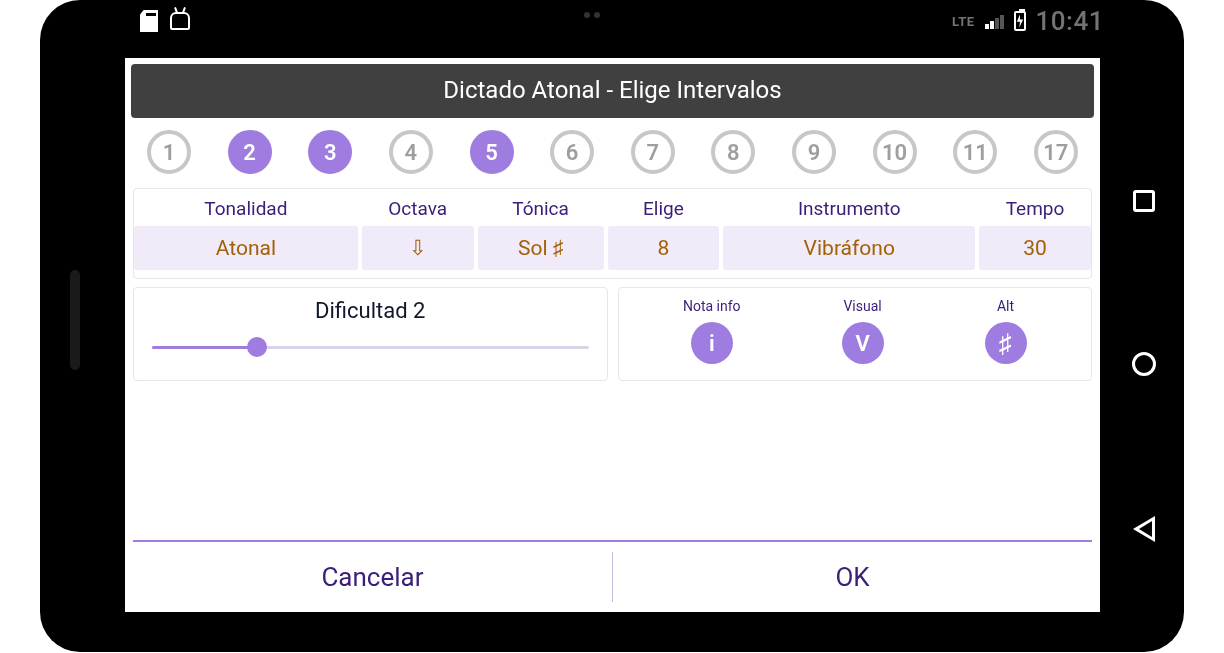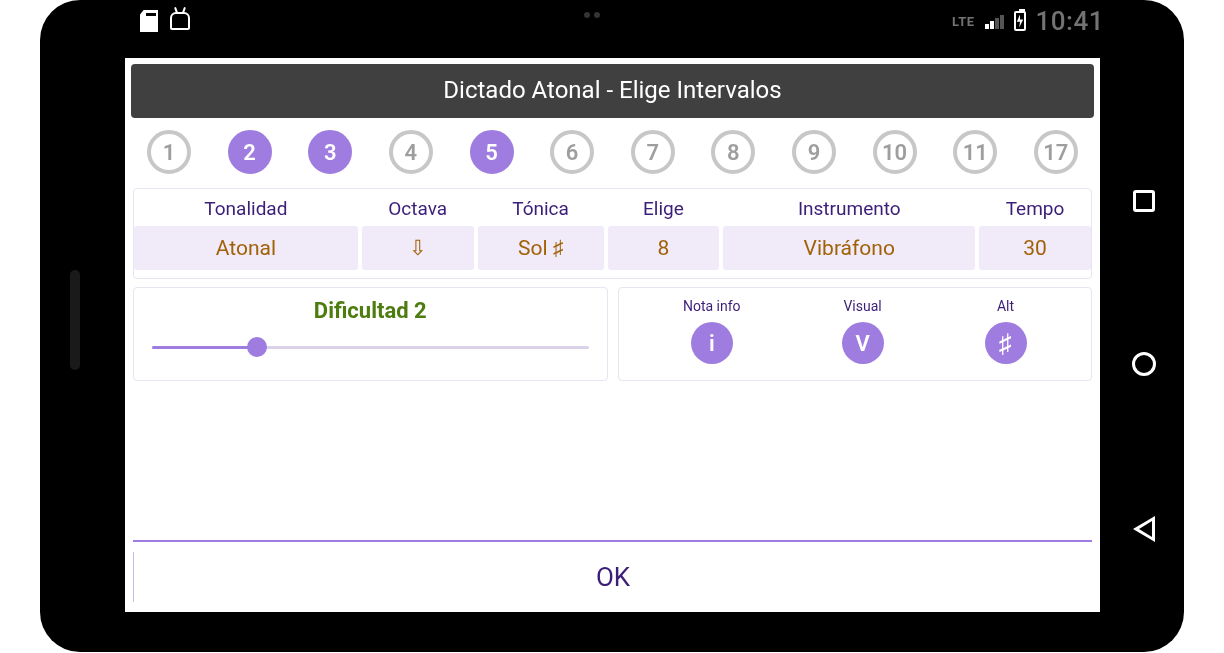--- a/index.html
+++ b/index.html
@@ -75,21 +75,21 @@
     width:100%; padding:10px 4px; text-align:center;
     background:#f0eaf9; color:#a16207; font-size:21px;
     border-radius:3px; cursor:pointer;
   }
 
   .bottom-row { display:flex; gap:10px; margin:0 8px; }
   .panel {
     border:1px solid #e8e4f0; border-radius:4px; padding:10px 14px 16px;
   }
   .diff-panel { flex:1; text-align:center; }
-  .diff-label { color:#4d7c0f; font-size:22px; font-weight:700; margin-bottom:12px; }
+  .diff-label { color:#0f172a; font-size:22px; font-weight:400; margin-bottom:12px; }
   .slider { position:relative; height:24px; display:flex; align-items:center; margin:6px 4px 0; }
   .track { height:3px; background:#d9d2e9; width:100%; border-radius:2px; }
   .track-fill { position:absolute; left:0; height:3px; background:#9f7cdf; border-radius:2px; }
   .thumb { position:absolute; width:20px; height:20px; background:#9f7cdf; border-radius:50%; transform:translateX(-50%); }
 
   .toggles-panel { flex:1; display:flex; justify-content:space-around; }
   .toggle { display:flex; flex-direction:column; align-items:center; gap:8px; }
   .toggle-label { color:#3b1e78; font-size:14px; }
   .toggle-btn {
     width:42px; height:42px; border-radius:50%; background:#9f7cdf;
@@ -211,20 +211,21 @@
           <div class="toggle-btn">V</div>
         </div>
         <div class="toggle">
           <div class="toggle-label">Alt</div>
           <div class="toggle-btn sharp-glyph">♯</div>
         </div>
       </div>
     </div>
 
     <div class="dialog-buttons">
+      <div class="dlg-btn">Cancelar</div>
       <div class="dlg-divider"></div>
       <div class="dlg-btn">OK</div>
     </div>
   </div>
 
   <div class="navbar">
     <div class="nav-square"></div>
     <div class="nav-circle"></div>
     <div class="nav-tri"></div>
   </div>

